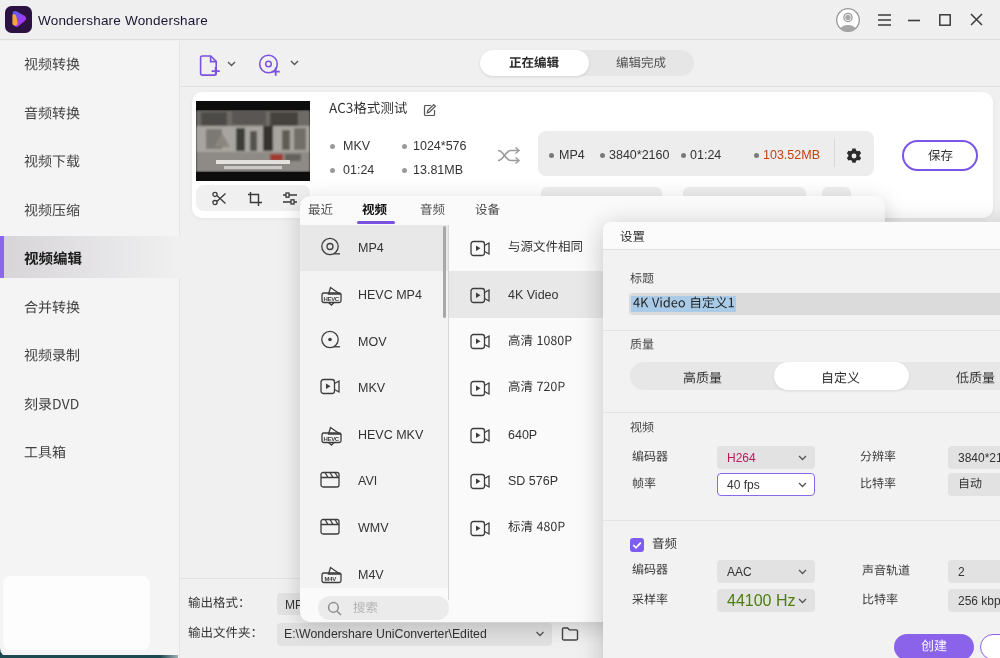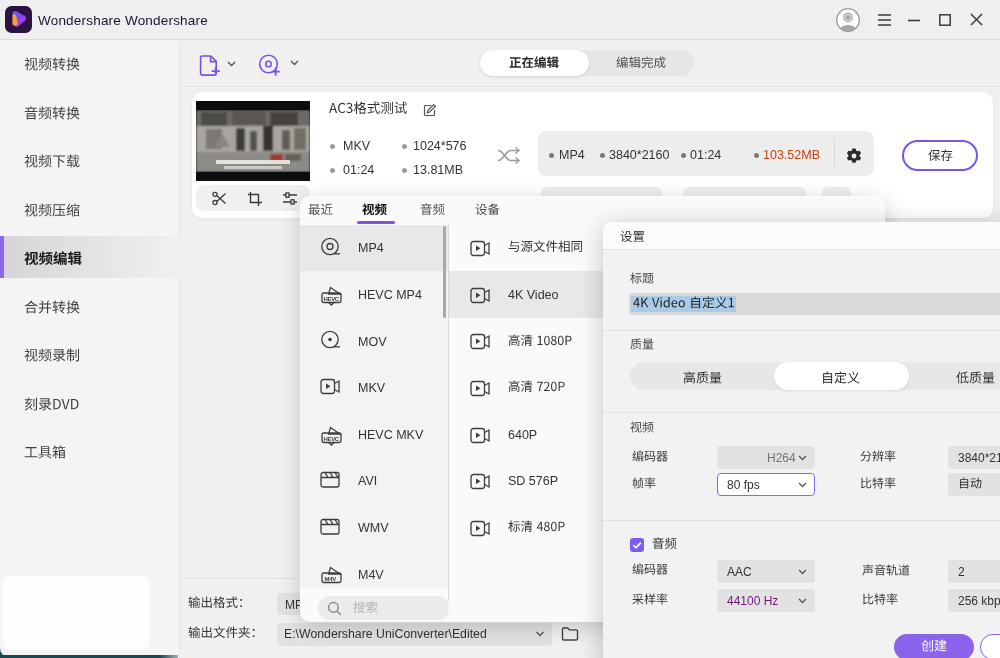--- a/index.html
+++ b/index.html
@@ -462,38 +462,38 @@
     <svg class="" width="24" height="14" viewBox="0 -10.56 24 14">
       <path d="M5.4 -9.5V-3.1H6.3V-8.7H10.0V-3.1H10.9V-9.5ZM1.8 -9.6C2.3 -9.2 2.7 -8.5 3.0 -8.1L3.7 -8.6C3.5 -9.0 3.0 -9.6 2.5 -10.1ZM7.6 -7.8V-5.4C7.6 -3.6 7.3 -1.3 4.2 0.3C4.4 0.4 4.7 0.8 4.8 1.0C6.6 0.0 7.6 -1.3 8.1 -2.6V-0.2C8.1 0.6 8.4 0.8 9.2 0.8H10.3C11.3 0.8 11.5 0.3 11.6 -1.6C11.4 -1.7 11.1 -1.8 10.8 -2.0C10.8 -0.2 10.7 0.1 10.3 0.1H9.3C9.0 0.1 8.9 0.0 8.9 -0.3V-3.3H8.3C8.5 -4.0 8.5 -4.8 8.5 -5.4V-7.8ZM0.8 -8.0V-7.2H3.7C3.0 -5.7 1.7 -4.2 0.5 -3.3C0.6 -3.2 0.8 -2.7 0.9 -2.4C1.4 -2.8 1.8 -3.2 2.3 -3.7V0.9H3.1V-4.2C3.6 -3.7 4.1 -3.0 4.3 -2.6L4.9 -3.3C4.7 -3.6 3.8 -4.6 3.4 -5.1C3.9 -5.9 4.4 -6.8 4.8 -7.7L4.3 -8.1L4.1 -8.0Z M20.4 -6.0C20.4 -1.8 20.3 -0.4 17.4 0.4C17.5 0.5 17.7 0.8 17.8 1.0C20.9 0.1 21.1 -1.5 21.2 -6.0ZM20.7 -1.0C21.5 -0.4 22.6 0.5 23.1 1.0L23.6 0.4C23.1 -0.1 22.0 -0.9 21.2 -1.5ZM17.1 -4.6C16.5 -2.1 15.1 -0.5 12.6 0.3C12.8 0.5 13.0 0.8 13.1 1.0C15.8 0.0 17.3 -1.7 17.9 -4.5ZM13.6 -4.8C13.4 -3.9 13.0 -3.0 12.4 -2.4C12.6 -2.3 13.0 -2.1 13.1 -1.9C13.6 -2.6 14.1 -3.6 14.4 -4.6ZM18.5 -7.3V-1.6H19.3V-6.6H22.2V-1.7H23.1V-7.3H20.9L21.4 -8.6H23.4V-9.4H18.2V-8.6H20.5C20.4 -8.2 20.2 -7.7 20.1 -7.3ZM13.4 -9.0V-6.3H12.5V-5.5H15.0V-1.9H15.8V-5.5H18.0V-6.3H16.0V-7.8H17.7V-8.6H16.0V-10.1H15.2V-6.3H14.1V-9.0Z" fill="#444"></path>
     </svg>
   </div>
 <div style="position:absolute;left:632px;top:450px;line-height:0">
     <svg class="" width="36" height="14" viewBox="0 -10.56 36 14">
       <path d="M0.5 -0.6 0.7 0.2C1.7 -0.2 2.9 -0.7 4.2 -1.2L4.0 -2.0C2.7 -1.5 1.4 -0.9 0.5 -0.6ZM0.7 -5.1C0.9 -5.2 1.2 -5.2 2.5 -5.4C2.0 -4.6 1.6 -4.0 1.4 -3.8C1.0 -3.3 0.8 -3.0 0.5 -3.0C0.6 -2.8 0.8 -2.4 0.8 -2.2C1.0 -2.3 1.4 -2.4 4.1 -3.1C4.0 -3.3 4.0 -3.6 4.0 -3.8L2.0 -3.4C2.9 -4.5 3.7 -5.8 4.4 -7.2L3.6 -7.6C3.4 -7.1 3.2 -6.6 2.9 -6.2L1.6 -6.1C2.3 -7.1 3.0 -8.5 3.4 -9.8L2.6 -10.1C2.1 -8.6 1.3 -7.0 1.1 -6.6C0.9 -6.2 0.7 -6.0 0.5 -5.9C0.6 -5.7 0.7 -5.3 0.7 -5.1ZM7.5 -4.2V-2.4H6.5V-4.2ZM8.1 -4.2H9.0V-2.4H8.1ZM5.8 -4.9V0.9H6.5V-1.7H7.5V0.6H8.1V-1.7H9.0V0.6H9.6V-1.7H10.5V0.1C10.5 0.2 10.4 0.2 10.3 0.2C10.2 0.2 10.0 0.2 9.8 0.2C9.9 0.4 9.9 0.7 10.0 0.9C10.4 0.9 10.7 0.9 10.9 0.7C11.1 0.6 11.2 0.4 11.2 0.1V-5.0L10.5 -4.9ZM9.6 -4.2H10.5V-2.4H9.6ZM7.3 -9.9C7.5 -9.6 7.6 -9.1 7.8 -8.8H5.0V-6.2C5.0 -4.3 4.9 -1.7 3.8 0.3C3.9 0.3 4.3 0.6 4.5 0.8C5.6 -1.2 5.8 -4.0 5.8 -6.0H11.0V-8.8H8.7C8.6 -9.2 8.4 -9.7 8.1 -10.2ZM5.8 -8.0H10.2V-6.7H5.8Z M16.9 -2.5V-1.6H21.5V-2.5ZM17.9 -7.8C17.8 -6.6 17.7 -5.0 17.5 -4.0H17.7L22.4 -4.0C22.1 -1.4 21.9 -0.3 21.6 -0.0C21.4 0.1 21.3 0.1 21.1 0.1C20.9 0.1 20.3 0.1 19.8 0.0C19.9 0.3 20.0 0.6 20.0 0.9C20.6 0.9 21.1 0.9 21.5 0.9C21.8 0.9 22.0 0.8 22.3 0.5C22.7 0.1 23.0 -1.2 23.3 -4.4C23.3 -4.5 23.3 -4.8 23.3 -4.8H21.8C22.0 -6.3 22.2 -8.1 22.3 -9.3L21.6 -9.4L21.5 -9.4H17.3V-8.5H21.3C21.2 -7.5 21.1 -6.0 20.9 -4.8H18.4C18.6 -5.7 18.7 -6.8 18.7 -7.7ZM12.6 -9.4V-8.6H14.1C13.7 -6.8 13.2 -5.1 12.3 -3.9C12.5 -3.7 12.7 -3.2 12.8 -3.0C13.0 -3.3 13.2 -3.6 13.4 -3.9V0.4H14.2V-0.6H16.4V-5.7H14.2C14.5 -6.6 14.7 -7.6 14.9 -8.6H16.7V-9.4ZM14.2 -4.9H15.6V-1.4H14.2Z M26.4 -8.8H28.4V-7.1H26.4ZM31.5 -8.8H33.6V-7.1H31.5ZM31.4 -5.8C31.9 -5.6 32.5 -5.3 32.9 -5.0H29.4C29.7 -5.4 29.9 -5.8 30.1 -6.2L29.2 -6.4V-9.5H25.5V-6.3H29.2C29.0 -5.9 28.7 -5.4 28.4 -5.0H24.6V-4.2H27.6C26.8 -3.5 25.7 -2.9 24.4 -2.4C24.5 -2.2 24.8 -1.9 24.9 -1.7L25.5 -2.0V1.0H26.4V0.6H28.4V0.9H29.2V-2.7H27.0C27.7 -3.2 28.3 -3.7 28.8 -4.2H31.0C31.5 -3.7 32.1 -3.2 32.9 -2.7H30.7V1.0H31.5V0.6H33.6V0.9H34.5V-2.0L35.1 -1.8C35.2 -2.0 35.5 -2.3 35.7 -2.5C34.4 -2.8 33.0 -3.5 32.1 -4.2H35.4V-5.0H33.3L33.6 -5.4C33.2 -5.7 32.4 -6.1 31.8 -6.3ZM30.6 -9.5V-6.3H34.5V-9.5ZM26.4 -0.2V-2.0H28.4V-0.2ZM31.5 -0.2V-2.0H33.6V-0.2Z" fill="#3a3a3a"></path>
     </svg>
   </div>
 <div style="position:absolute;left:717px;top:446px;width:98px;height:23px;background:#e3e2e3;border-radius:4px"></div>
-<div style="position:absolute;left:727px;top:451px;font-size:12px;color:#737373;font-weight:normal;line-height:14px;white-space:nowrap;margin-left:40px;">H264</div>
+<div style="position:absolute;left:727px;top:451px;font-size:12px;color:#be185d;font-weight:normal;line-height:14px;white-space:nowrap;">H264</div>
 <svg style="position:absolute;left:798px;top:455px" width="9" height="6" viewBox="0 0 9 6">
 <path d="M1 1 L4.5 4.5 L8 1" fill="none" stroke="#555" stroke-width="1.3"></path>
   </svg>
 <div style="position:absolute;left:860px;top:450px;line-height:0">
     <svg class="" width="36" height="14" viewBox="0 -10.56 36 14">
       <path d="M8.1 -9.9 7.2 -9.5C8.1 -7.8 9.5 -5.8 10.8 -4.7C11.0 -5.0 11.3 -5.3 11.5 -5.5C10.3 -6.4 8.8 -8.2 8.1 -9.9ZM3.9 -9.8C3.2 -8.0 2.0 -6.3 0.5 -5.3C0.7 -5.1 1.1 -4.8 1.3 -4.6C1.6 -4.9 1.9 -5.2 2.2 -5.5V-4.7H4.6C4.3 -2.6 3.6 -0.7 0.8 0.2C1.0 0.4 1.2 0.8 1.3 1.0C4.4 -0.1 5.2 -2.3 5.5 -4.7H8.8C8.6 -1.7 8.5 -0.5 8.2 -0.2C8.0 -0.0 7.9 -0.0 7.6 -0.0C7.4 -0.0 6.6 -0.0 5.8 -0.1C6.0 0.2 6.1 0.5 6.1 0.8C6.9 0.9 7.6 0.9 8.0 0.8C8.4 0.8 8.7 0.7 9.0 0.4C9.4 -0.1 9.6 -1.4 9.7 -5.1C9.7 -5.2 9.7 -5.5 9.7 -5.5H2.3C3.3 -6.6 4.2 -8.0 4.8 -9.6Z M17.0 -7.6C17.0 -6.4 16.8 -4.9 16.5 -4.0L17.2 -3.8C17.5 -4.8 17.7 -6.4 17.6 -7.6ZM18.3 -10.0V-5.5C18.3 -3.3 18.1 -1.2 16.1 0.3C16.3 0.5 16.5 0.8 16.7 0.9C18.8 -0.8 19.1 -3.1 19.1 -5.5V-10.0ZM13.1 -7.4C13.3 -6.8 13.5 -5.9 13.5 -5.4L14.2 -5.5C14.1 -6.1 14.0 -6.9 13.7 -7.5ZM19.9 -7.4C20.1 -6.7 20.3 -5.9 20.3 -5.4L21.0 -5.5C21.0 -6.1 20.8 -6.9 20.5 -7.5ZM13.7 -9.8C13.9 -9.4 14.1 -8.9 14.2 -8.5H12.6V-7.7H16.4V-8.5H15.1C15.0 -8.9 14.7 -9.5 14.4 -10.0ZM12.7 -3.1V-2.4H14.1C14.0 -1.4 13.8 -0.3 12.7 0.4C12.9 0.5 13.1 0.8 13.2 1.0C14.5 0.1 14.8 -1.2 14.9 -2.4H16.4V-3.1H15.0V-4.6H16.5V-5.3H15.5C15.7 -5.9 15.9 -6.7 16.1 -7.4L15.4 -7.6C15.3 -6.9 15.0 -6.0 14.8 -5.3H12.5V-4.6H14.1V-3.1ZM20.5 -9.8C20.8 -9.4 21.0 -8.9 21.2 -8.5H19.5V-7.7H23.4V-8.5H22.0C21.9 -9.0 21.6 -9.6 21.3 -10.1ZM19.5 -2.8V-2.0H21.0V1.0H21.9V-2.0H23.4V-2.8H21.9V-4.5H23.5V-5.3H22.4C22.6 -5.9 22.9 -6.7 23.1 -7.4L22.3 -7.6C22.2 -6.9 21.9 -5.9 21.7 -5.3H19.3V-4.5H21.0V-2.8Z M33.9 -7.7C33.5 -7.2 32.8 -6.6 32.2 -6.2L32.9 -5.7C33.5 -6.1 34.2 -6.7 34.7 -7.3ZM24.7 -4.0 25.1 -3.3C25.9 -3.7 26.9 -4.2 27.8 -4.7L27.6 -5.4C26.6 -4.9 25.4 -4.4 24.7 -4.0ZM25.0 -7.2C25.7 -6.8 26.5 -6.2 26.8 -5.8L27.5 -6.3C27.1 -6.7 26.3 -7.3 25.6 -7.7ZM32.1 -4.9C33.0 -4.4 34.0 -3.7 34.5 -3.2L35.2 -3.7C34.6 -4.2 33.6 -4.9 32.8 -5.4ZM24.6 -2.4V-1.6H29.5V1.0H30.5V-1.6H35.4V-2.4H30.5V-3.4H29.5V-2.4ZM29.2 -9.9C29.4 -9.7 29.6 -9.3 29.8 -9.0H24.9V-8.2H29.3C28.9 -7.6 28.5 -7.1 28.3 -6.9C28.2 -6.7 28.0 -6.6 27.8 -6.6C27.9 -6.4 28.0 -6.0 28.1 -5.8C28.2 -5.9 28.5 -5.9 29.9 -6.0C29.3 -5.4 28.8 -5.0 28.5 -4.8C28.1 -4.5 27.8 -4.2 27.6 -4.2C27.7 -4.0 27.8 -3.6 27.8 -3.4C28.1 -3.5 28.5 -3.6 31.6 -3.9C31.8 -3.6 31.9 -3.4 32.0 -3.2L32.7 -3.6C32.4 -4.1 31.8 -5.0 31.3 -5.6L30.6 -5.3C30.8 -5.1 31.0 -4.8 31.2 -4.5L29.1 -4.4C30.1 -5.2 31.2 -6.3 32.1 -7.4L31.4 -7.8C31.2 -7.5 30.9 -7.1 30.6 -6.8L29.1 -6.7C29.4 -7.1 29.8 -7.6 30.2 -8.2H35.3V-9.0H30.8C30.7 -9.3 30.4 -9.8 30.1 -10.2Z" fill="#3a3a3a"></path>
     </svg>
   </div>
 <div style="position:absolute;left:948px;top:446px;width:70px;height:23px;background:#e3e2e3;border-radius:4px"></div>
 <div style="position:absolute;left:958px;top:451px;font-size:12px;color:#333;font-weight:normal;line-height:14px;white-space:nowrap;">3840*2160</div>
 <div style="position:absolute;left:632px;top:477px;line-height:0">
     <svg class="" width="24" height="14" viewBox="0 -10.56 24 14">
       <path d="M8.4 -0.7C9.3 -0.2 10.4 0.5 11.0 1.0L11.5 0.3C10.9 -0.2 9.8 -0.8 8.9 -1.3ZM7.9 -5.5V-3.3C7.9 -2.1 7.6 -0.7 4.7 0.3C4.9 0.4 5.1 0.8 5.2 1.0C8.2 -0.1 8.7 -1.8 8.7 -3.3V-5.5ZM5.8 -7.1V-1.5H6.6V-6.3H9.9V-1.5H10.8V-7.1H8.7V-8.2H11.4V-9.0H8.7V-10.1H7.8V-7.1ZM0.9 -7.8V-1.5H1.6V-7.0H2.5V1.0H3.3V-7.0H4.3V-2.5C4.3 -2.4 4.2 -2.4 4.2 -2.4C4.1 -2.4 3.9 -2.4 3.6 -2.4C3.7 -2.2 3.8 -1.8 3.8 -1.6C4.2 -1.6 4.5 -1.6 4.7 -1.8C4.9 -1.9 5.0 -2.2 5.0 -2.5V-7.8H3.3V-10.1H2.5V-7.8Z M21.9 -7.7C21.5 -7.2 20.8 -6.6 20.2 -6.2L20.9 -5.7C21.5 -6.1 22.2 -6.7 22.7 -7.3ZM12.7 -4.0 13.1 -3.3C13.9 -3.7 14.9 -4.2 15.8 -4.7L15.6 -5.4C14.6 -4.9 13.4 -4.4 12.7 -4.0ZM13.0 -7.2C13.7 -6.8 14.5 -6.2 14.8 -5.8L15.5 -6.3C15.1 -6.7 14.3 -7.3 13.6 -7.7ZM20.1 -4.9C21.0 -4.4 22.0 -3.7 22.5 -3.2L23.2 -3.7C22.6 -4.2 21.6 -4.9 20.8 -5.4ZM12.6 -2.4V-1.6H17.5V1.0H18.5V-1.6H23.4V-2.4H18.5V-3.4H17.5V-2.4ZM17.2 -9.9C17.4 -9.7 17.6 -9.3 17.8 -9.0H12.9V-8.2H17.3C16.9 -7.6 16.5 -7.1 16.3 -6.9C16.2 -6.7 16.0 -6.6 15.8 -6.6C15.9 -6.4 16.0 -6.0 16.1 -5.8C16.2 -5.9 16.5 -5.9 17.9 -6.0C17.3 -5.4 16.8 -5.0 16.5 -4.8C16.1 -4.5 15.8 -4.2 15.6 -4.2C15.7 -4.0 15.8 -3.6 15.8 -3.4C16.1 -3.5 16.5 -3.6 19.6 -3.9C19.8 -3.6 19.9 -3.4 20.0 -3.2L20.7 -3.6C20.4 -4.1 19.8 -5.0 19.3 -5.6L18.6 -5.3C18.8 -5.1 19.0 -4.8 19.2 -4.5L17.1 -4.4C18.1 -5.2 19.2 -6.3 20.1 -7.4L19.4 -7.8C19.2 -7.5 18.9 -7.1 18.6 -6.8L17.1 -6.7C17.4 -7.1 17.8 -7.6 18.2 -8.2H23.3V-9.0H18.8C18.7 -9.3 18.4 -9.8 18.1 -10.2Z" fill="#3a3a3a"></path>
     </svg>
   </div>
 <div style="position:absolute;left:717px;top:473px;width:98px;height:23px;background:#fff;border:1.5px solid #8a68e8;border-radius:4px"></div>
-<div style="position:absolute;left:727px;top:478px;font-size:12px;color:#333;font-weight:normal;line-height:14px;white-space:nowrap;">80 fps</div>
+<div style="position:absolute;left:727px;top:478px;font-size:12px;color:#333;font-weight:normal;line-height:14px;white-space:nowrap;">40 fps</div>
 <svg style="position:absolute;left:798px;top:482px" width="9" height="6" viewBox="0 0 9 6">
 <path d="M1 1 L4.5 4.5 L8 1" fill="none" stroke="#555" stroke-width="1.3"></path>
   </svg>
 <div style="position:absolute;left:860px;top:477px;line-height:0">
     <svg class="" width="36" height="14" viewBox="0 -10.56 36 14">
       <path d="M1.5 0.9C1.8 0.7 2.2 0.5 5.5 -0.6C5.5 -0.8 5.4 -1.2 5.4 -1.5L2.5 -0.6V-5.5H5.5V-6.4H2.5V-9.9H1.5V-0.8C1.5 -0.3 1.3 -0.0 1.1 0.1C1.2 0.3 1.4 0.6 1.5 0.9ZM6.4 -10.0V-1.0C6.4 0.3 6.7 0.6 7.9 0.6C8.1 0.6 9.5 0.6 9.7 0.6C11.0 0.6 11.2 -0.2 11.3 -2.6C11.1 -2.6 10.7 -2.8 10.4 -3.0C10.4 -0.8 10.3 -0.2 9.7 -0.2C9.4 -0.2 8.2 -0.2 8.0 -0.2C7.4 -0.2 7.3 -0.3 7.3 -1.0V-4.5C8.7 -5.3 10.1 -6.2 11.1 -7.1L10.4 -7.9C9.6 -7.1 8.5 -6.2 7.3 -5.5V-10.0Z M17.5 -2.5C18.1 -2.0 18.7 -1.1 19.0 -0.6L19.7 -1.0C19.4 -1.6 18.7 -2.4 18.2 -3.0ZM19.7 -10.1V-8.8H17.4V-7.9H19.7V-6.4H16.7V-5.6H21.2V-4.2H16.9V-3.3H21.2V-0.2C21.2 0.0 21.1 0.1 20.9 0.1C20.7 0.1 20.1 0.1 19.4 0.1C19.5 0.3 19.6 0.7 19.6 1.0C20.5 1.0 21.2 0.9 21.5 0.8C21.9 0.7 22.0 0.4 22.0 -0.2V-3.3H23.4V-4.2H22.0V-5.6H23.5V-6.4H20.6V-7.9H22.9V-8.8H20.6V-10.1ZM13.2 -9.2C13.1 -7.7 12.8 -6.1 12.5 -5.1C12.6 -5.0 13.0 -4.8 13.2 -4.7C13.3 -5.3 13.5 -6.0 13.6 -6.7H14.5V-3.8C13.8 -3.6 13.1 -3.4 12.6 -3.2L12.8 -2.3L14.5 -2.9V1.0H15.4V-3.2L16.6 -3.6L16.6 -4.4L15.4 -4.1V-6.7H16.5V-7.6H15.4V-10.1H14.5V-7.6H13.8C13.8 -8.1 13.9 -8.5 13.9 -9.0Z M33.9 -7.7C33.5 -7.2 32.8 -6.6 32.2 -6.2L32.9 -5.7C33.5 -6.1 34.2 -6.7 34.7 -7.3ZM24.7 -4.0 25.1 -3.3C25.9 -3.7 26.9 -4.2 27.8 -4.7L27.6 -5.4C26.6 -4.9 25.4 -4.4 24.7 -4.0ZM25.0 -7.2C25.7 -6.8 26.5 -6.2 26.8 -5.8L27.5 -6.3C27.1 -6.7 26.3 -7.3 25.6 -7.7ZM32.1 -4.9C33.0 -4.4 34.0 -3.7 34.5 -3.2L35.2 -3.7C34.6 -4.2 33.6 -4.9 32.8 -5.4ZM24.6 -2.4V-1.6H29.5V1.0H30.5V-1.6H35.4V-2.4H30.5V-3.4H29.5V-2.4ZM29.2 -9.9C29.4 -9.7 29.6 -9.3 29.8 -9.0H24.9V-8.2H29.3C28.9 -7.6 28.5 -7.1 28.3 -6.9C28.2 -6.7 28.0 -6.6 27.8 -6.6C27.9 -6.4 28.0 -6.0 28.1 -5.8C28.2 -5.9 28.5 -5.9 29.9 -6.0C29.3 -5.4 28.8 -5.0 28.5 -4.8C28.1 -4.5 27.8 -4.2 27.6 -4.2C27.7 -4.0 27.8 -3.6 27.8 -3.4C28.1 -3.5 28.5 -3.6 31.6 -3.9C31.8 -3.6 31.9 -3.4 32.0 -3.2L32.7 -3.6C32.4 -4.1 31.8 -5.0 31.3 -5.6L30.6 -5.3C30.8 -5.1 31.0 -4.8 31.2 -4.5L29.1 -4.4C30.1 -5.2 31.2 -6.3 32.1 -7.4L31.4 -7.8C31.2 -7.5 30.9 -7.1 30.6 -6.8L29.1 -6.7C29.4 -7.1 29.8 -7.6 30.2 -8.2H35.3V-9.0H30.8C30.7 -9.3 30.4 -9.8 30.1 -10.2Z" fill="#3a3a3a"></path>
     </svg>
   </div>
 <div style="position:absolute;left:948px;top:473px;width:70px;height:23px;background:#e3e2e3;border-radius:4px"></div>
 <div style="position:absolute;left:958px;top:477px;line-height:0">
@@ -528,21 +528,21 @@
     </svg>
   </div>
 <div style="position:absolute;left:948px;top:560px;width:70px;height:23px;background:#e3e2e3;border-radius:4px"></div>
 <div style="position:absolute;left:958px;top:565px;font-size:12px;color:#333;font-weight:normal;line-height:14px;white-space:nowrap;">2</div>
 <div style="position:absolute;left:632px;top:593px;line-height:0">
     <svg class="" width="36" height="14" viewBox="0 -10.56 36 14">
       <path d="M9.6 -8.3C9.2 -7.4 8.4 -6.1 7.8 -5.3L8.6 -5.0C9.2 -5.7 9.9 -6.9 10.5 -7.9ZM1.7 -7.5C2.2 -6.8 2.7 -5.9 2.9 -5.2L3.7 -5.6C3.5 -6.2 3.0 -7.1 2.5 -7.8ZM4.9 -7.9C5.3 -7.2 5.6 -6.3 5.7 -5.7L6.6 -6.0C6.5 -6.6 6.1 -7.5 5.8 -8.2ZM9.9 -9.9C7.9 -9.5 4.2 -9.3 1.1 -9.1C1.2 -8.9 1.3 -8.5 1.3 -8.3C4.5 -8.4 8.2 -8.7 10.7 -9.1ZM0.7 -4.5V-3.6H4.8C3.7 -2.2 2.0 -0.9 0.4 -0.3C0.6 -0.1 0.9 0.3 1.1 0.5C2.6 -0.3 4.3 -1.6 5.5 -3.1V0.9H6.4V-3.1C7.6 -1.6 9.3 -0.3 10.9 0.5C11.1 0.2 11.4 -0.1 11.6 -0.3C10.0 -1.0 8.3 -2.2 7.1 -3.6H11.3V-4.5H6.4V-5.6H5.5V-4.5Z M17.3 -9.7C17.7 -9.1 18.1 -8.3 18.3 -7.8L19.1 -8.1C19.0 -8.7 18.5 -9.4 18.1 -10.0ZM21.9 -10.1C21.6 -9.4 21.1 -8.4 20.7 -7.8H16.8V-6.9H19.5V-5.3H17.2V-4.5H19.5V-2.8H16.3V-1.9H19.5V0.9H20.4V-1.9H23.4V-2.8H20.4V-4.5H22.7V-5.3H20.4V-6.9H23.1V-7.8H21.7C22.0 -8.4 22.4 -9.1 22.8 -9.8ZM14.2 -10.1V-7.8H12.7V-6.9H14.2C13.8 -5.3 13.1 -3.4 12.4 -2.4C12.5 -2.1 12.8 -1.8 12.9 -1.5C13.3 -2.2 13.8 -3.4 14.2 -4.6V0.9H15.1V-5.3C15.4 -4.7 15.8 -4.0 15.9 -3.6L16.5 -4.3C16.3 -4.6 15.4 -6.0 15.1 -6.4V-6.9H16.3V-7.8H15.1V-10.1Z M33.9 -7.7C33.5 -7.2 32.8 -6.6 32.2 -6.2L32.9 -5.7C33.5 -6.1 34.2 -6.7 34.7 -7.3ZM24.7 -4.0 25.1 -3.3C25.9 -3.7 26.9 -4.2 27.8 -4.7L27.6 -5.4C26.6 -4.9 25.4 -4.4 24.7 -4.0ZM25.0 -7.2C25.7 -6.8 26.5 -6.2 26.8 -5.8L27.5 -6.3C27.1 -6.7 26.3 -7.3 25.6 -7.7ZM32.1 -4.9C33.0 -4.4 34.0 -3.7 34.5 -3.2L35.2 -3.7C34.6 -4.2 33.6 -4.9 32.8 -5.4ZM24.6 -2.4V-1.6H29.5V1.0H30.5V-1.6H35.4V-2.4H30.5V-3.4H29.5V-2.4ZM29.2 -9.9C29.4 -9.7 29.6 -9.3 29.8 -9.0H24.9V-8.2H29.3C28.9 -7.6 28.5 -7.1 28.3 -6.9C28.2 -6.7 28.0 -6.6 27.8 -6.6C27.9 -6.4 28.0 -6.0 28.1 -5.8C28.2 -5.9 28.5 -5.9 29.9 -6.0C29.3 -5.4 28.8 -5.0 28.5 -4.8C28.1 -4.5 27.8 -4.2 27.6 -4.2C27.7 -4.0 27.8 -3.6 27.8 -3.4C28.1 -3.5 28.5 -3.6 31.6 -3.9C31.8 -3.6 31.9 -3.4 32.0 -3.2L32.7 -3.6C32.4 -4.1 31.8 -5.0 31.3 -5.6L30.6 -5.3C30.8 -5.1 31.0 -4.8 31.2 -4.5L29.1 -4.4C30.1 -5.2 31.2 -6.3 32.1 -7.4L31.4 -7.8C31.2 -7.5 30.9 -7.1 30.6 -6.8L29.1 -6.7C29.4 -7.1 29.8 -7.6 30.2 -8.2H35.3V-9.0H30.8C30.7 -9.3 30.4 -9.8 30.1 -10.2Z" fill="#3a3a3a"></path>
     </svg>
   </div>
 <div style="position:absolute;left:717px;top:589px;width:98px;height:23px;background:#e3e2e3;border-radius:4px"></div>
-<div style="position:absolute;left:727px;top:594px;font-size:12px;color:#701a75;font-weight:normal;line-height:14px;white-space:nowrap;">44100 Hz</div>
+<div style="position:absolute;left:727px;top:594px;font-size:16px;color:#4d7c0f;font-weight:normal;line-height:14px;white-space:nowrap;">44100 Hz</div>
 <svg style="position:absolute;left:798px;top:598px" width="9" height="6" viewBox="0 0 9 6">
 <path d="M1 1 L4.5 4.5 L8 1" fill="none" stroke="#555" stroke-width="1.3"></path>
   </svg>
 <div style="position:absolute;left:862px;top:593px;line-height:0">
     <svg class="" width="36" height="14" viewBox="0 -10.56 36 14">
       <path d="M1.5 0.9C1.8 0.7 2.2 0.5 5.5 -0.6C5.5 -0.8 5.4 -1.2 5.4 -1.5L2.5 -0.6V-5.5H5.5V-6.4H2.5V-9.9H1.5V-0.8C1.5 -0.3 1.3 -0.0 1.1 0.1C1.2 0.3 1.4 0.6 1.5 0.9ZM6.4 -10.0V-1.0C6.4 0.3 6.7 0.6 7.9 0.6C8.1 0.6 9.5 0.6 9.7 0.6C11.0 0.6 11.2 -0.2 11.3 -2.6C11.1 -2.6 10.7 -2.8 10.4 -3.0C10.4 -0.8 10.3 -0.2 9.7 -0.2C9.4 -0.2 8.2 -0.2 8.0 -0.2C7.4 -0.2 7.3 -0.3 7.3 -1.0V-4.5C8.7 -5.3 10.1 -6.2 11.1 -7.1L10.4 -7.9C9.6 -7.1 8.5 -6.2 7.3 -5.5V-10.0Z M17.5 -2.5C18.1 -2.0 18.7 -1.1 19.0 -0.6L19.7 -1.0C19.4 -1.6 18.7 -2.4 18.2 -3.0ZM19.7 -10.1V-8.8H17.4V-7.9H19.7V-6.4H16.7V-5.6H21.2V-4.2H16.9V-3.3H21.2V-0.2C21.2 0.0 21.1 0.1 20.9 0.1C20.7 0.1 20.1 0.1 19.4 0.1C19.5 0.3 19.6 0.7 19.6 1.0C20.5 1.0 21.2 0.9 21.5 0.8C21.9 0.7 22.0 0.4 22.0 -0.2V-3.3H23.4V-4.2H22.0V-5.6H23.5V-6.4H20.6V-7.9H22.9V-8.8H20.6V-10.1ZM13.2 -9.2C13.1 -7.7 12.8 -6.1 12.5 -5.1C12.6 -5.0 13.0 -4.8 13.2 -4.7C13.3 -5.3 13.5 -6.0 13.6 -6.7H14.5V-3.8C13.8 -3.6 13.1 -3.4 12.6 -3.2L12.8 -2.3L14.5 -2.9V1.0H15.4V-3.2L16.6 -3.6L16.6 -4.4L15.4 -4.1V-6.7H16.5V-7.6H15.4V-10.1H14.5V-7.6H13.8C13.8 -8.1 13.9 -8.5 13.9 -9.0Z M33.9 -7.7C33.5 -7.2 32.8 -6.6 32.2 -6.2L32.9 -5.7C33.5 -6.1 34.2 -6.7 34.7 -7.3ZM24.7 -4.0 25.1 -3.3C25.9 -3.7 26.9 -4.2 27.8 -4.7L27.6 -5.4C26.6 -4.9 25.4 -4.4 24.7 -4.0ZM25.0 -7.2C25.7 -6.8 26.5 -6.2 26.8 -5.8L27.5 -6.3C27.1 -6.7 26.3 -7.3 25.6 -7.7ZM32.1 -4.9C33.0 -4.4 34.0 -3.7 34.5 -3.2L35.2 -3.7C34.6 -4.2 33.6 -4.9 32.8 -5.4ZM24.6 -2.4V-1.6H29.5V1.0H30.5V-1.6H35.4V-2.4H30.5V-3.4H29.5V-2.4ZM29.2 -9.9C29.4 -9.7 29.6 -9.3 29.8 -9.0H24.9V-8.2H29.3C28.9 -7.6 28.5 -7.1 28.3 -6.9C28.2 -6.7 28.0 -6.6 27.8 -6.6C27.9 -6.4 28.0 -6.0 28.1 -5.8C28.2 -5.9 28.5 -5.9 29.9 -6.0C29.3 -5.4 28.8 -5.0 28.5 -4.8C28.1 -4.5 27.8 -4.2 27.6 -4.2C27.7 -4.0 27.8 -3.6 27.8 -3.4C28.1 -3.5 28.5 -3.6 31.6 -3.9C31.8 -3.6 31.9 -3.4 32.0 -3.2L32.7 -3.6C32.4 -4.1 31.8 -5.0 31.3 -5.6L30.6 -5.3C30.8 -5.1 31.0 -4.8 31.2 -4.5L29.1 -4.4C30.1 -5.2 31.2 -6.3 32.1 -7.4L31.4 -7.8C31.2 -7.5 30.9 -7.1 30.6 -6.8L29.1 -6.7C29.4 -7.1 29.8 -7.6 30.2 -8.2H35.3V-9.0H30.8C30.7 -9.3 30.4 -9.8 30.1 -10.2Z" fill="#3a3a3a"></path>
     </svg>
   </div>
 <div style="position:absolute;left:948px;top:589px;width:70px;height:23px;background:#e3e2e3;border-radius:4px"></div>
 <div style="position:absolute;left:958px;top:594px;font-size:12px;color:#333;font-weight:normal;line-height:14px;white-space:nowrap;">256 kbps</div>

